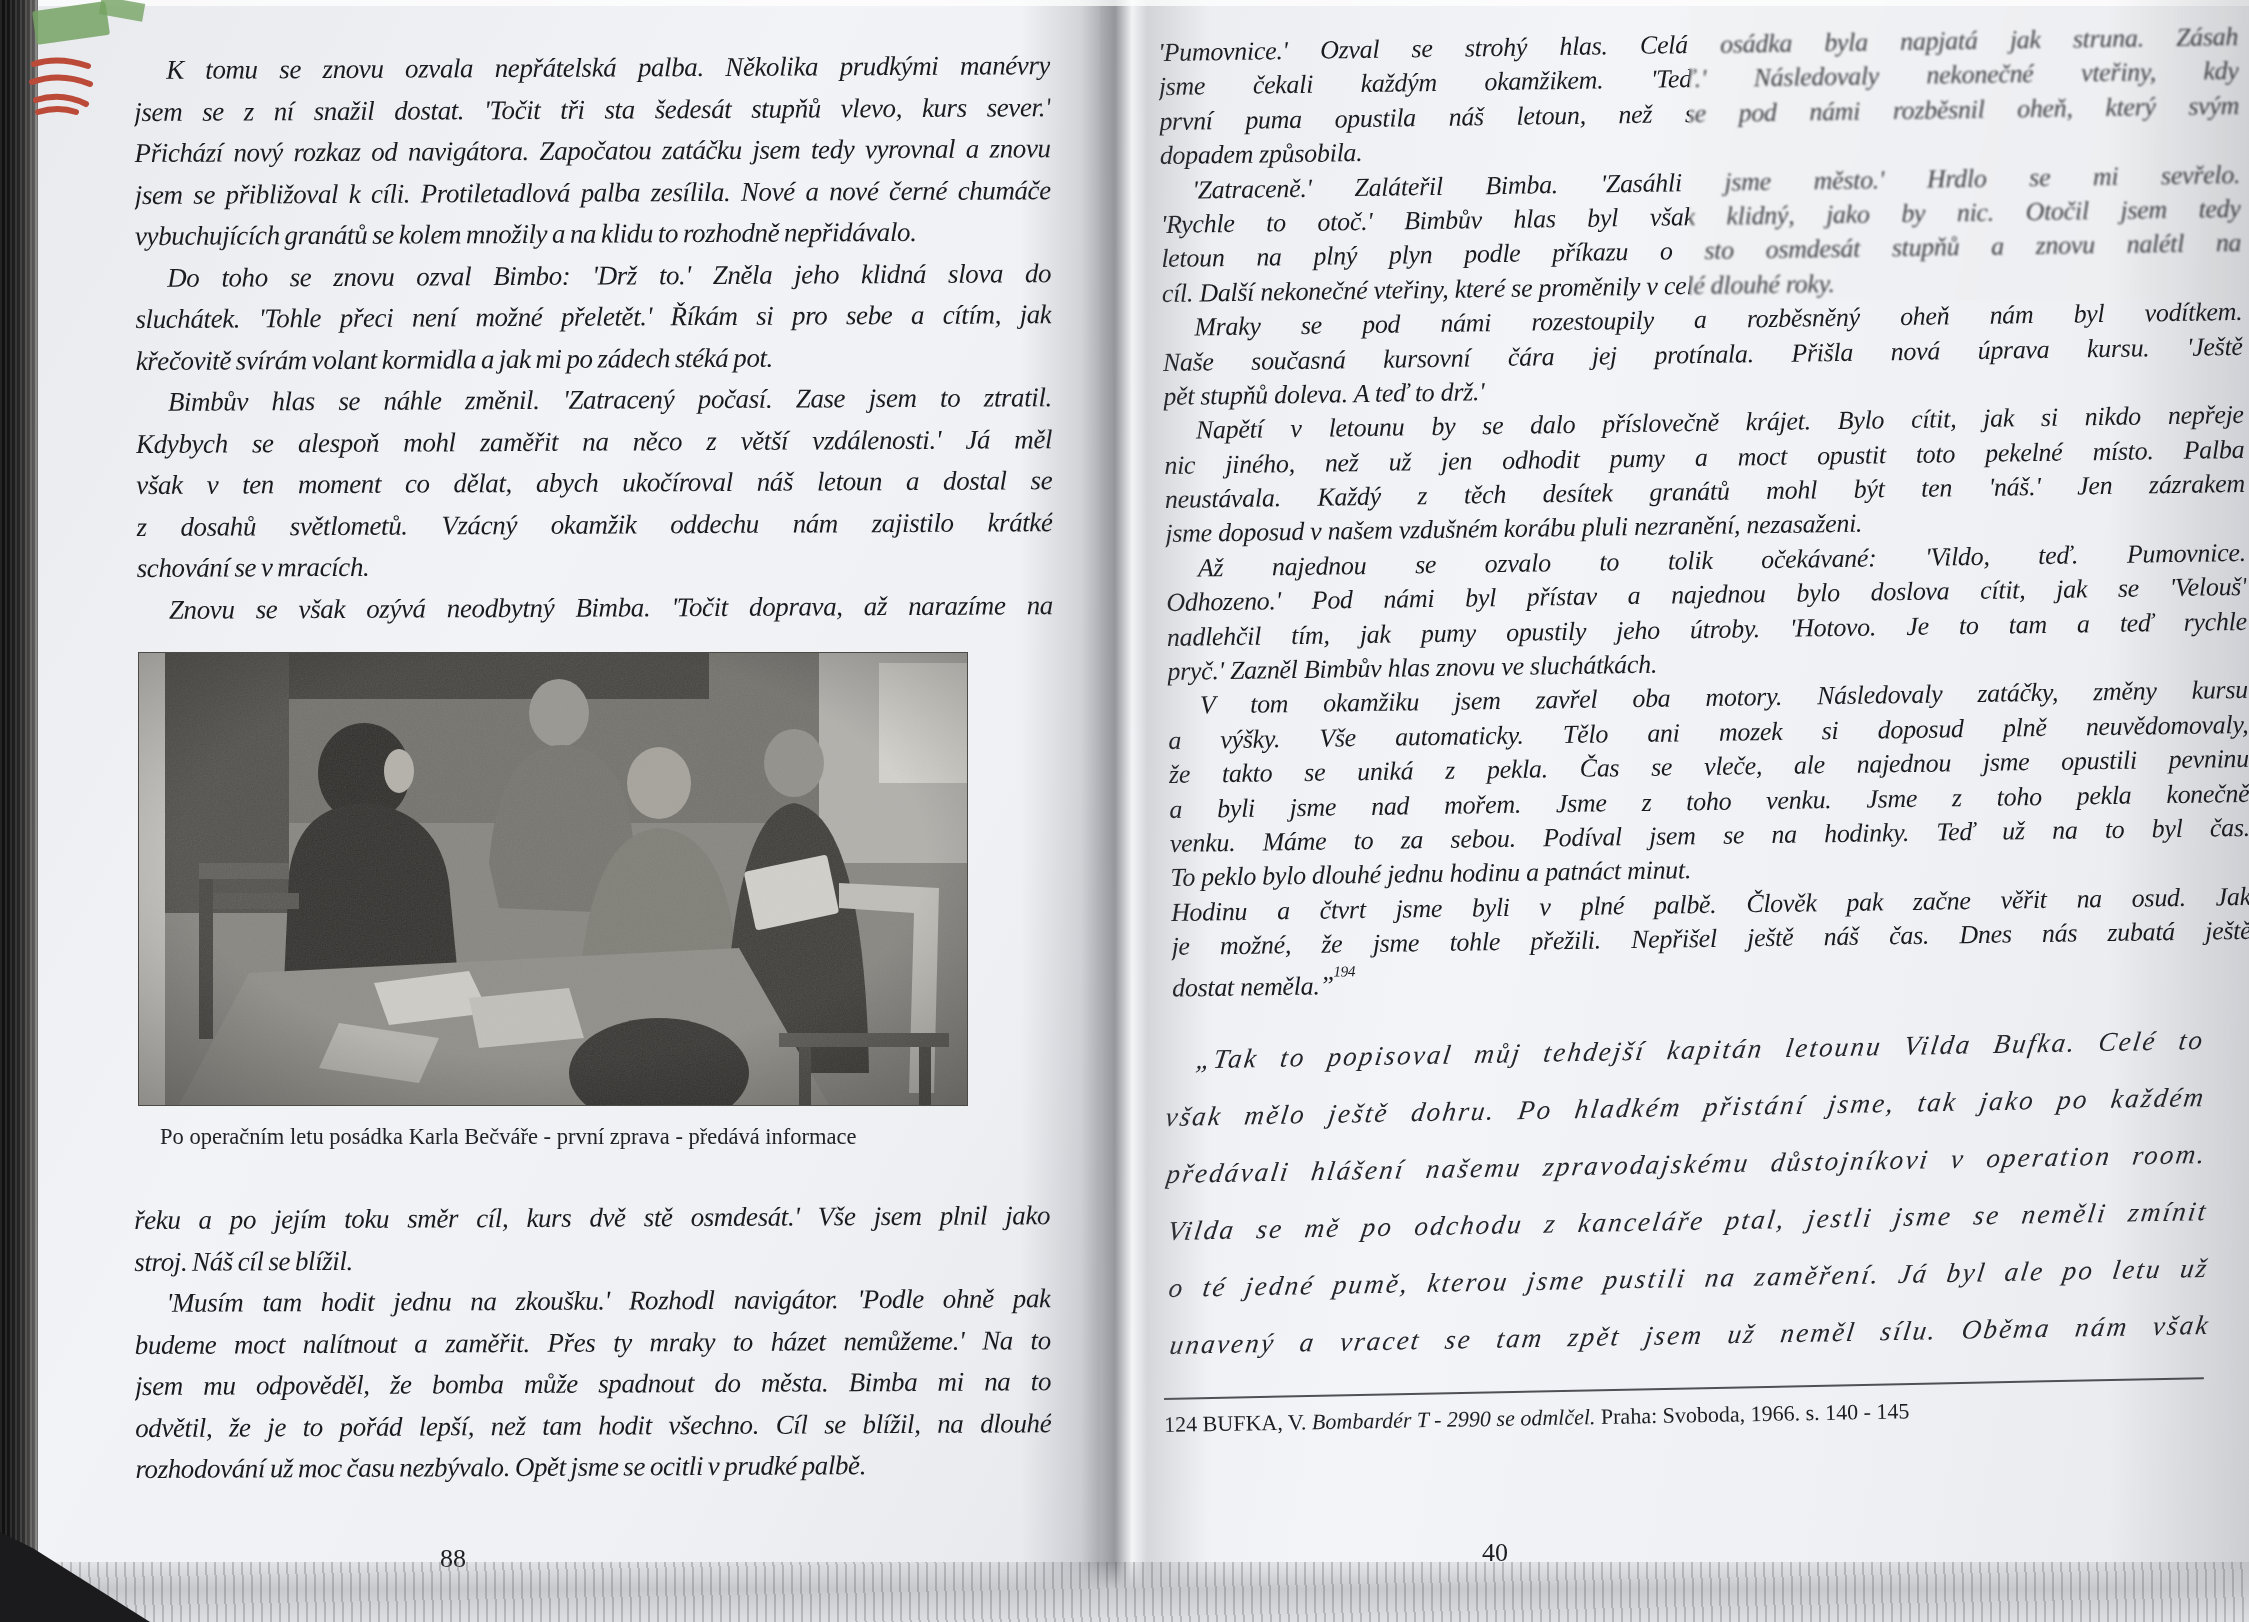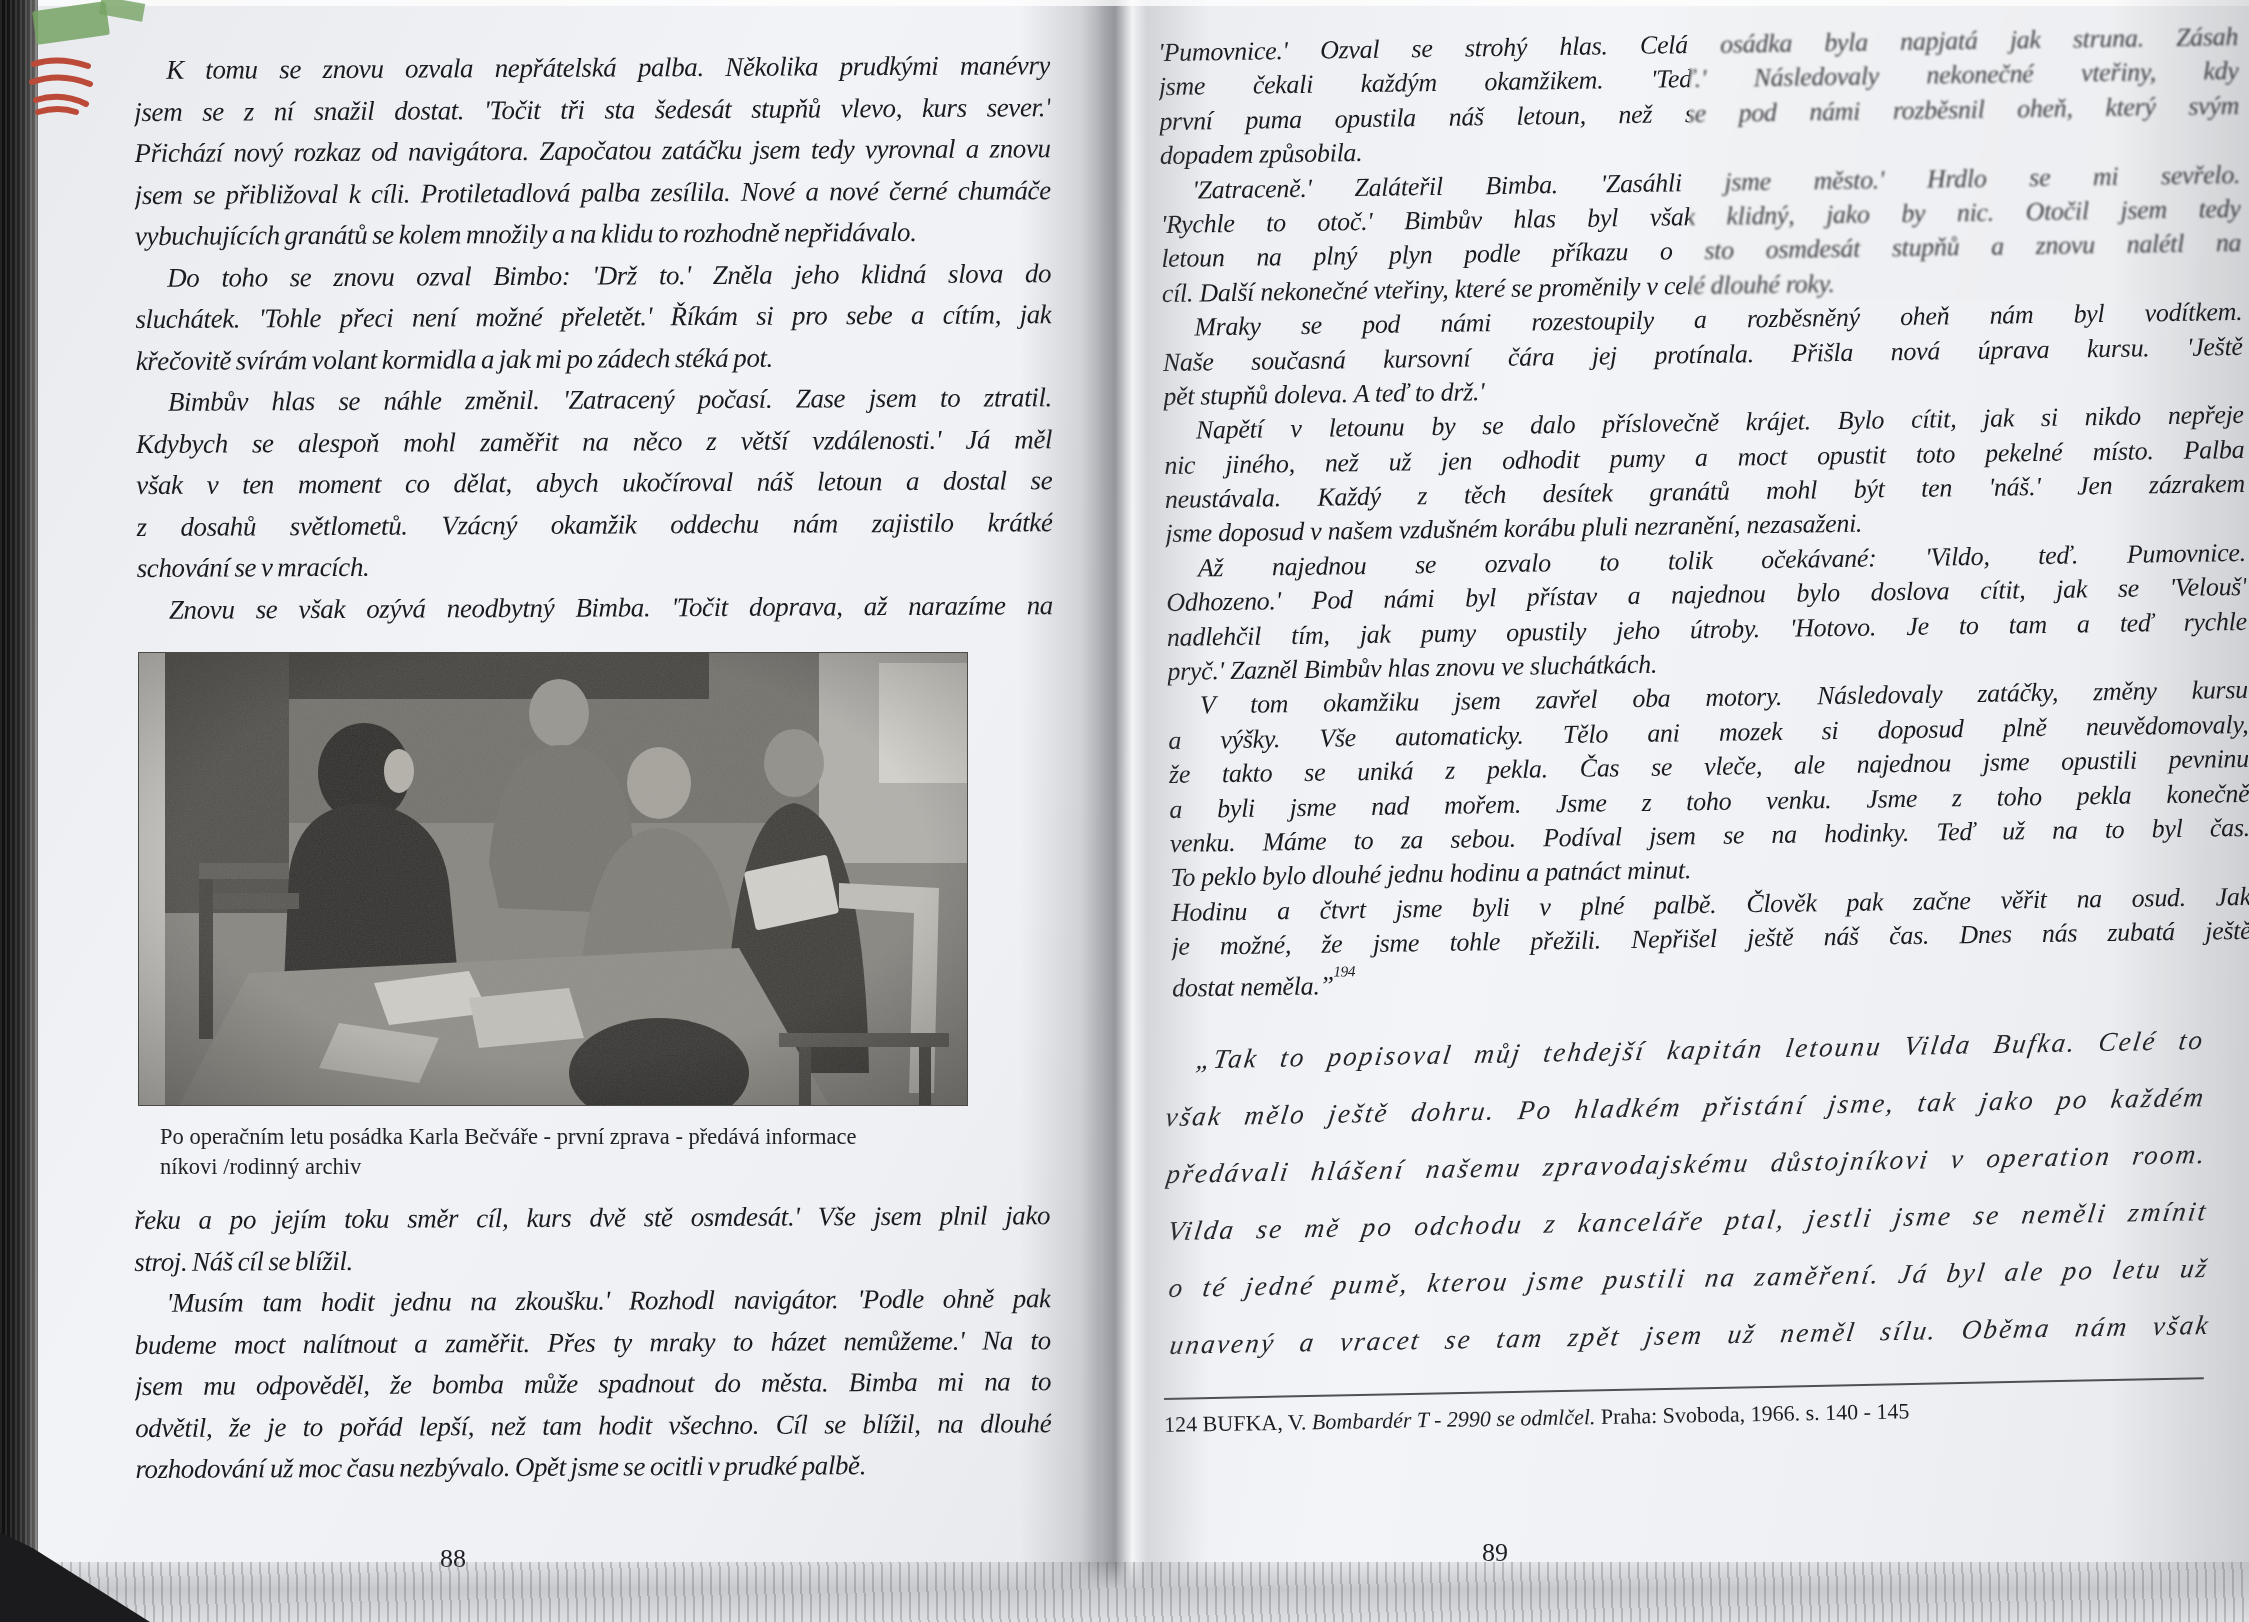--- a/index.html
+++ b/index.html
@@ -138,21 +138,20 @@
           <rect x="70" y="240" width="90" height="16" fill="#504e49"></rect>
           <rect x="60" y="226" width="14" height="160" fill="#3e3d39"></rect>
         </g>
         <rect width="828" height="452" filter="url(#grain)" opacity="0.22"></rect>
         <rect width="828" height="452" fill="url(#vig)"></rect>
       </svg>
     </div>
 
     <div class="textcol caption">
         <div class="line end">Po operačním letu posádka Karla Bečváře - první zprava -  předává informace zpravodajskému důstoj-</div>
-        <div class="line end">níkovi /rodinný archiv</div>
       </div>
     <div class="textcol lp-lower">
         <div class="line">řeku a po jejím toku směr cíl, kurs dvě stě osmdesát.' Vše jsem plnil jako</div>
         <div class="line end">stroj. Náš cíl se blížil.</div>
         <div class="line indent">'Musím tam hodit jednu na zkoušku.' Rozhodl navigátor. 'Podle ohně pak</div>
         <div class="line">budeme moct nalítnout a zaměřit. Přes ty mraky to házet nemůžeme.' Na to</div>
         <div class="line">jsem mu odpověděl, že bomba může spadnout do města. Bimba mi na to</div>
         <div class="line">odvětil, že je to pořád lepší, než tam hodit všechno. Cíl se blížil, na dlouhé</div>
         <div class="line end">rozhodování už moc času nezbývalo. Opět jsme se ocitli v prudké palbě.</div>
       </div>
@@ -195,21 +194,21 @@
         <div class="line">však mělo ještě dohru. Po hladkém přistání jsme, tak jako po každém letu,</div>
         <div class="line">předávali hlášení našemu zpravodajskému důstojníkovi v operation room.</div>
         <div class="line">Vilda se mě po odchodu z kanceláře ptal, jestli jsme se neměli zmínit ještě</div>
         <div class="line">o té jedné pumě, kterou jsme pustili na zaměření. Já byl ale po letu už</div>
         <div class="line end">unavený a vracet se tam zpět jsem už neměl sílu. Oběma nám však vrtalo</div>
       </div>
     <div class="foot-rule"></div>
     <div class="footnote">
       <span>124 BUFKA, V. </span><span class="title">Bombardér T - 2990 se odmlčel.</span><span> Praha: Svoboda, 1966. s. 140 - 145</span>
     </div>
-    <div class="pagenum pn-right">89</div>
+    <div class="pagenum pn-right">40</div>
     <div class="blur-patch"></div>
   </div>
 
   <div class="gutter"></div>
   <div class="spine-edge"></div>
   <div class="top-edge"></div>
   <div class="right-shade"></div>
   <div class="bottom-band"></div>
   <div class="corner-wedge"></div>
 

